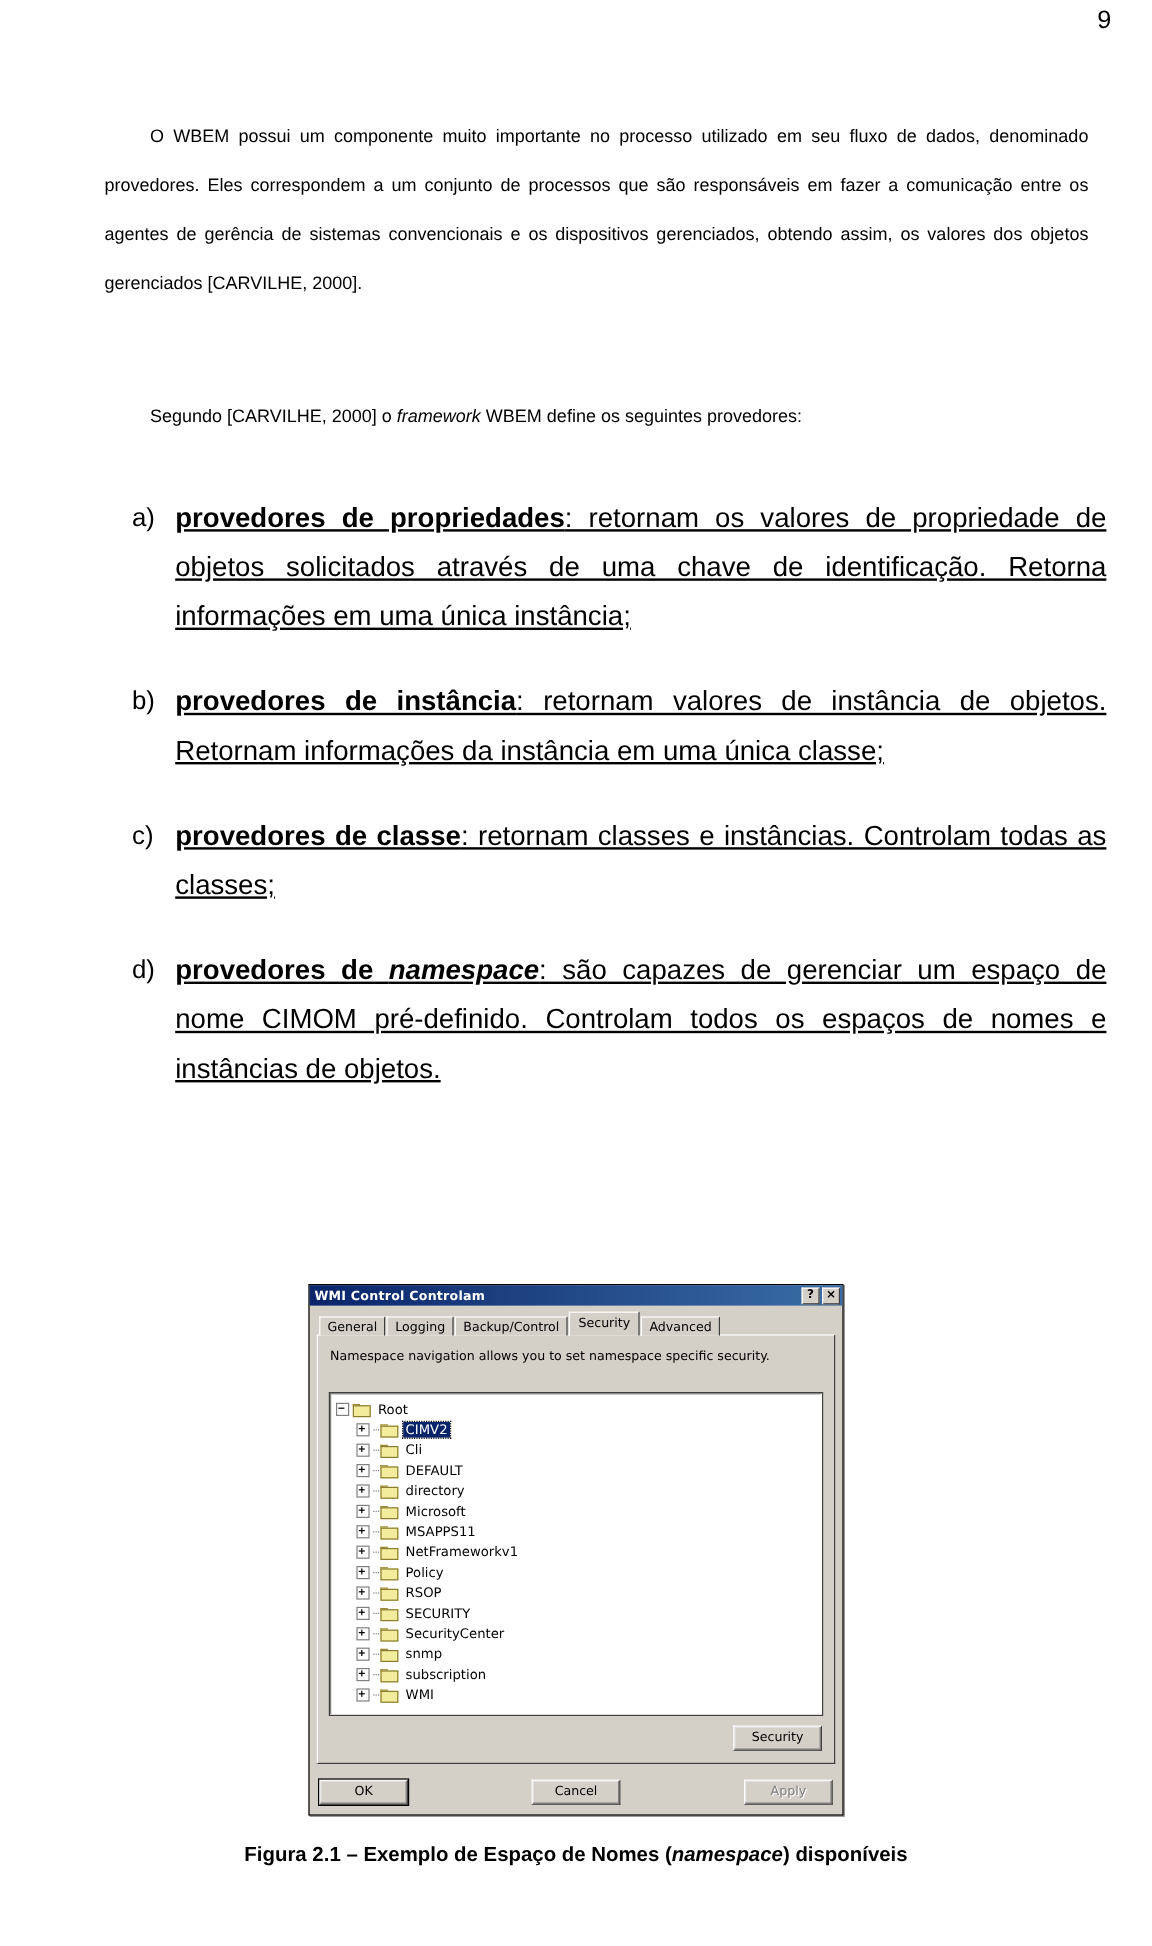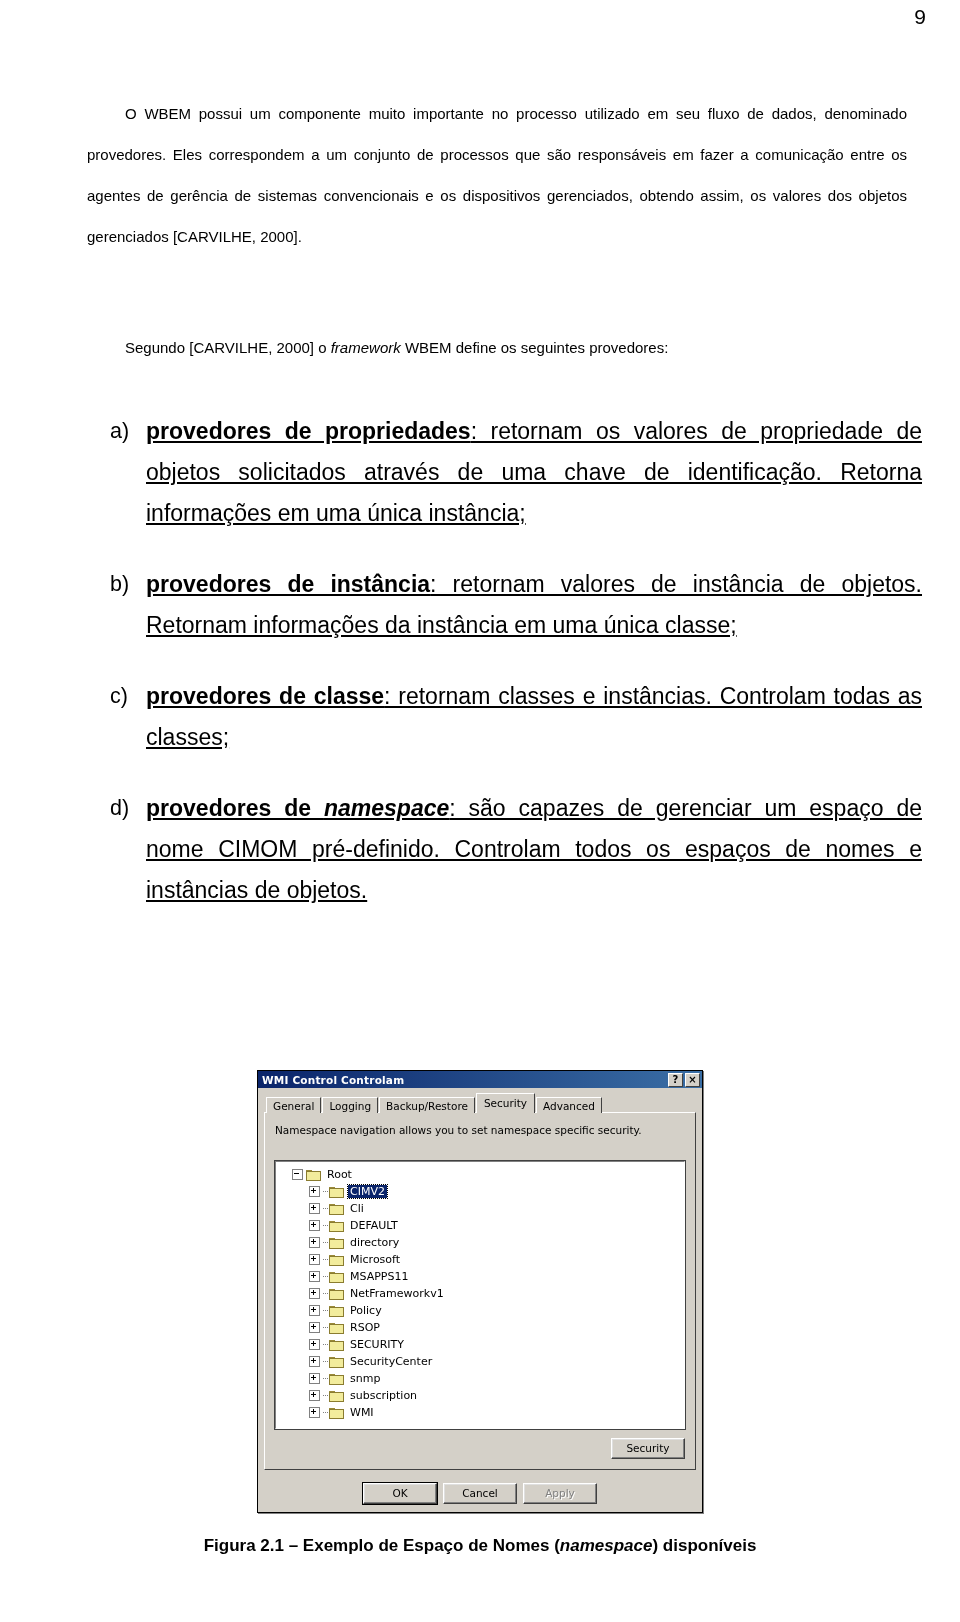--- a/index.html
+++ b/index.html
@@ -180,21 +180,21 @@
 
   
   .treeview {
     background: #ffffff;
     border-top: 1px solid #808080;
     border-left: 1px solid #808080;
     border-right: 1px solid #ffffff;
     border-bottom: 1px solid #ffffff;
     outline: 1px solid #404040;
     height: 268px;
-    padding: 4px 2px 2px 16px;
+    padding: 4px 2px 2px 4px;
     box-sizing: border-box;
     overflow: hidden;
   }
   .tnode {
     display: flex;
     align-items: center;
     height: 17px;
     font-size: 11px;
     white-space: nowrap;
   }
@@ -285,21 +285,21 @@
     border-bottom: 1px solid #404040;
     box-shadow: inset -1px -1px 0 #808080, inset 1px 1px 0 #dfdfdf;
     box-sizing: border-box;
   }
   .btn.default {
     outline: 1px solid #000000;
   }
   .btn.disabled { color: #808080; text-shadow: 1px 1px 0 #ffffff; }
   .dlg-footer {
     display: flex;
-    justify-content: center;
+    justify-content: space-between;
     gap: 6px;
     padding: 7px 8px 8px 8px;
   }
 
   
   .caption {
     margin-top: 23px;
     font-size: 17px;
     font-weight: bold;
     text-align: center;
@@ -354,21 +354,21 @@
       <div class="titlebar-text">WMI Control Controlam</div>
       <div class="tbtn">?</div>
       <div class="tbtn">×</div>
     </div>
 
     <div class="dlg-inner">
 
       <div class="tabstrip">
         <div class="tab">General</div>
         <div class="tab">Logging</div>
-        <div class="tab">Backup/Restore</div>
+        <div class="tab">Backup/Control</div>
         <div class="tab active">Security</div>
         <div class="tab">Advanced</div>
       </div>
 
       <div class="tabpanel">
 
         <div class="panel-desc">Namespace navigation allows you to set namespace specific security.</div>
 
         <div class="treeview">
 

